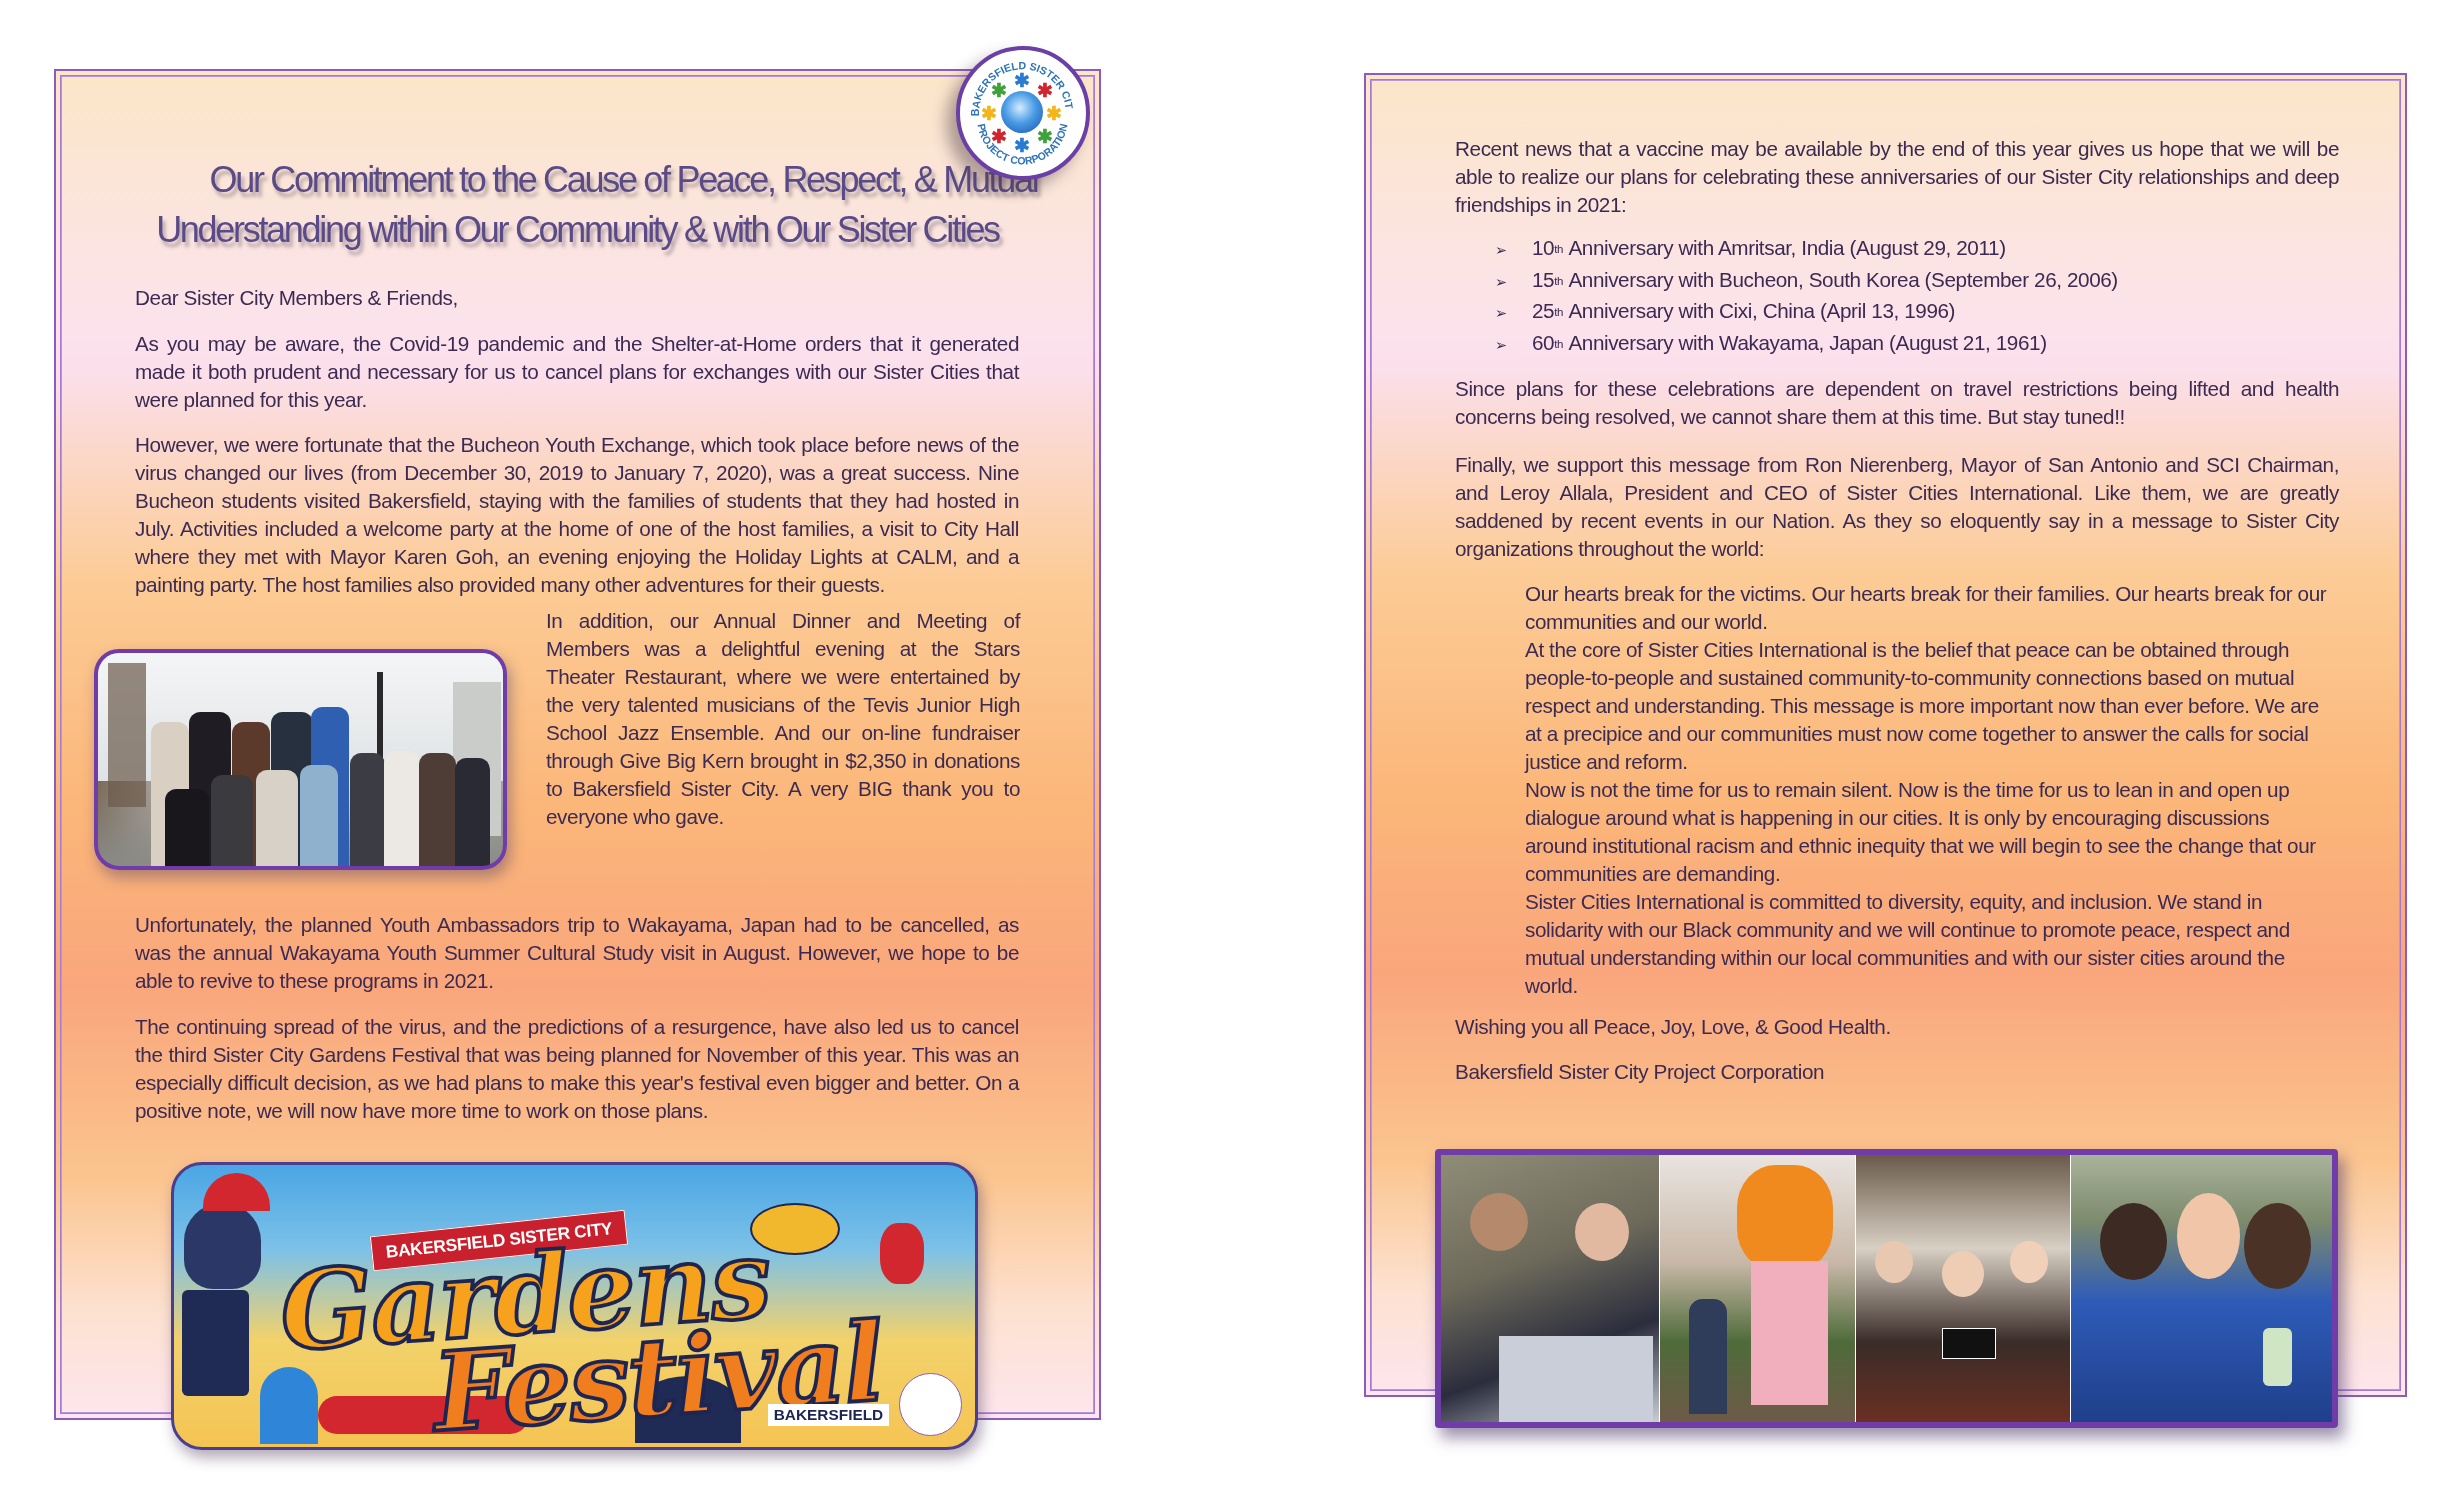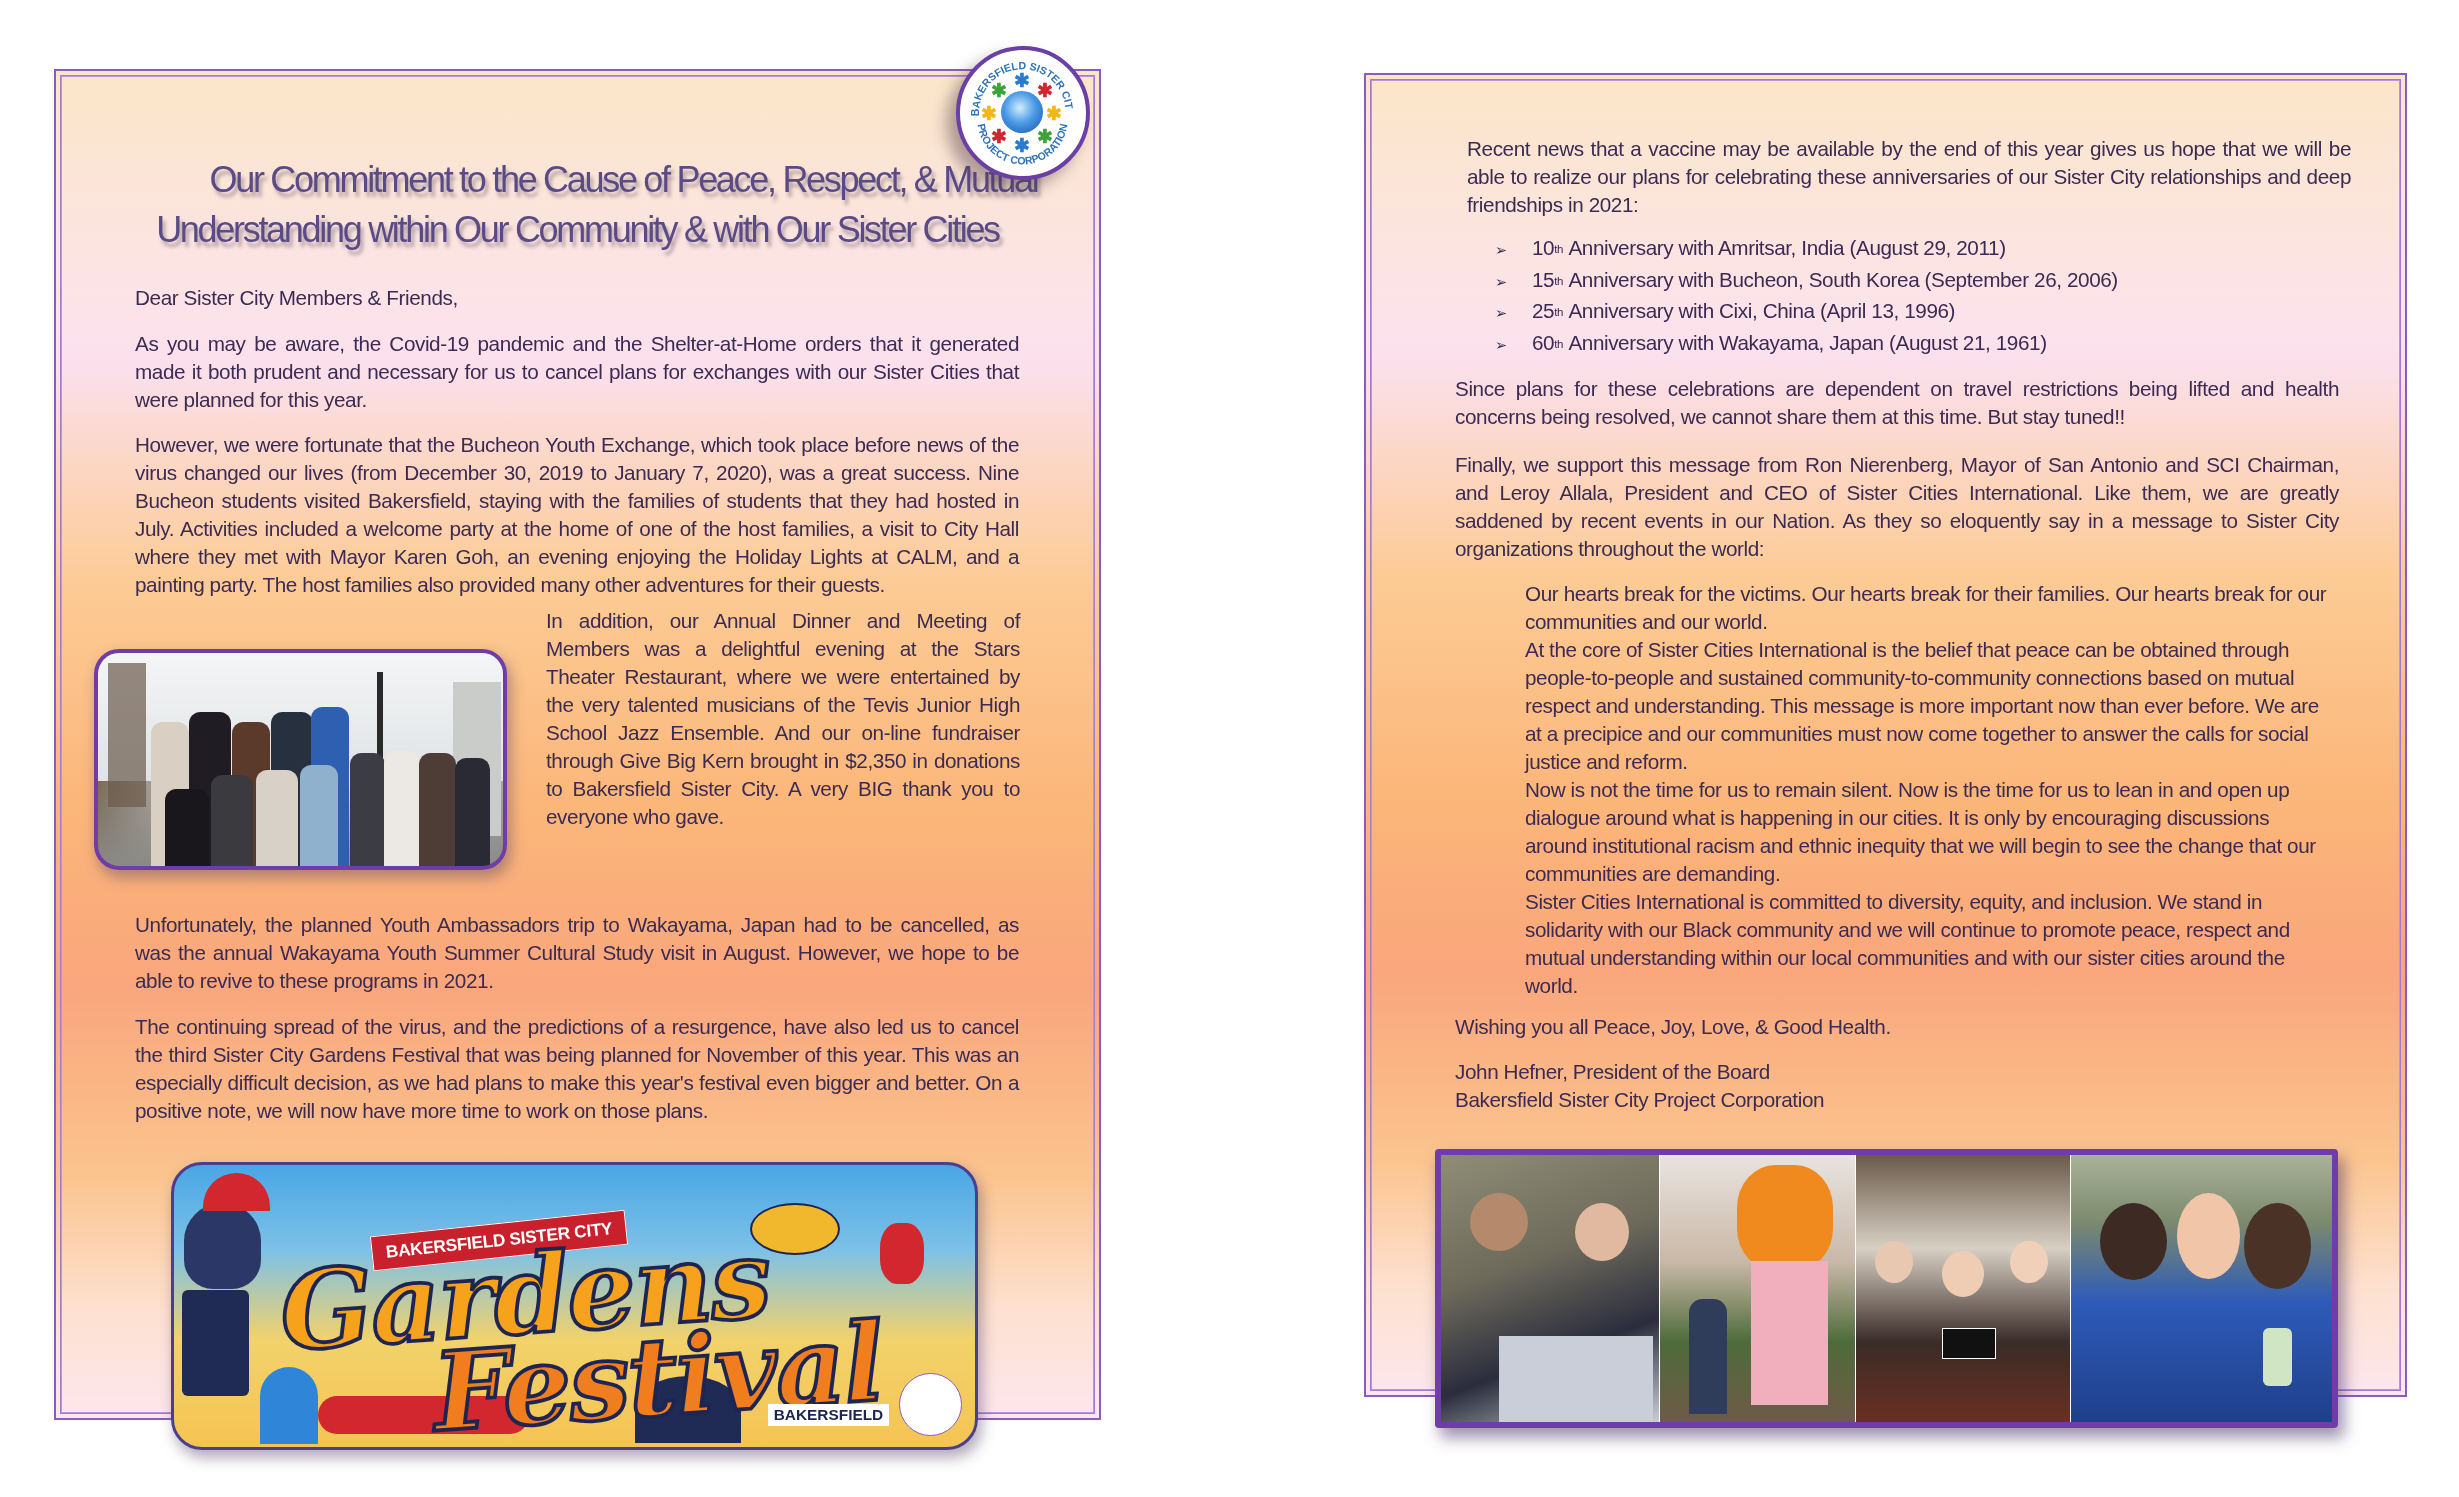--- a/index.html
+++ b/index.html
@@ -165,21 +165,21 @@
   <div class="fest-deco" style="left:86px;top:202px;width:58px;height:77px;background:#2f86d8;border-radius:29px 29px 0 0;"></div>
   <div class="fest-ribbon">BAKERSFIELD SISTER CITY</div>
   <div class="fest-word" id="fest-gardens">Gardens</div>
   <div class="fest-word" id="fest-festival">Festival</div>
   <div class="fest-bak">BAKERSFIELD</div>
   <div class="fest-logo-mini"></div>
 </div>
 
 <div class="panel" id="right-panel"></div>
 
-<div class="body-text" style="left:1455px;top:135px;width:884px;margin-left:12px;">
+<div class="body-text" style="left:1455px;top:135px;width:884px;">
   <p>Recent news that a vaccine may be available by the end of this year gives us hope that we will be able to realize our plans for celebrating these anniversaries of our Sister City relationships and deep friendships in 2021:</p>
 </div>
 
 <div class="bullet-list">
   <div class="bullet-row">
     <span class="bullet-arrow">➢</span>
     <span>10</span><sup>th</sup>&nbsp;<span>Anniversary with Amritsar, India (August 29, 2011)</span>
   </div>
   <div class="bullet-row">
     <span class="bullet-arrow">➢</span>
@@ -206,21 +206,20 @@
 <div class="body-text" style="left:1525px;top:580px;width:807px;text-align:left;">
   <p>Our hearts break for the victims. Our hearts break for their families. Our hearts break for our communities and our world.</p>
   <p>At the core of Sister Cities International is the belief that peace can be obtained through people-to-people and sustained community-to-community connections based on mutual respect and understanding.  This message is more important now than ever before.  We are at a precipice and our communities must now come together to answer the calls for social justice and reform.</p>
   <p>Now is not the time for us to remain silent.  Now is the time for us to lean in and open up dialogue around what is happening in our cities.  It is only by encouraging discussions around institutional racism and ethnic inequity that we will begin to see the change that our communities are demanding.</p>
   <p>Sister Cities International is committed to diversity, equity, and inclusion.  We stand in solidarity with our Black community and we will continue to promote peace, respect and mutual understanding within our local communities and with our sister cities around the world.</p>
 </div>
 
 <div class="body-text" style="left:1455px;top:1013px;width:884px;text-align:left;">Wishing you all Peace, Joy, Love, &amp; Good Health.</div>
 
 <div class="body-text" style="left:1455px;top:1058px;width:884px;text-align:left;">
-  <p>John Hefner, President of the Board</p>
   <p>Bakersfield Sister City Project Corporation</p>
 </div>
 
 <div class="photo" id="collage">
   <div class="tile" style="width:218px;background:linear-gradient(160deg,#8f8c76 0%,#6d6a5b 40%,#2b2d3d 70%,#c8cdd4 100%);">
     <div class="head" style="left:29px;top:38px;width:58px;height:58px;background:#b58a6c;"></div>
     <div class="head" style="left:134px;top:48px;width:54px;height:58px;background:#e0b9a0;"></div>
     <div style="position:absolute;left:58px;bottom:0;width:154px;height:86px;background:#c9ced8;"></div>
   </div>
   <div class="tile" style="width:195px;background:linear-gradient(180deg,#e9e4df 0%,#c9b8a8 40%,#4f6b3a 70%,#6e5a48 100%);">

